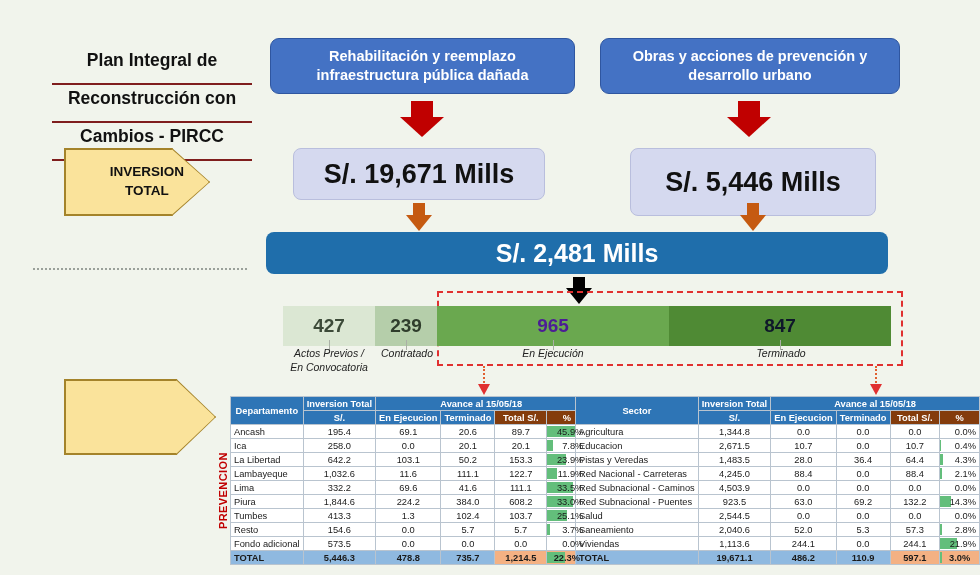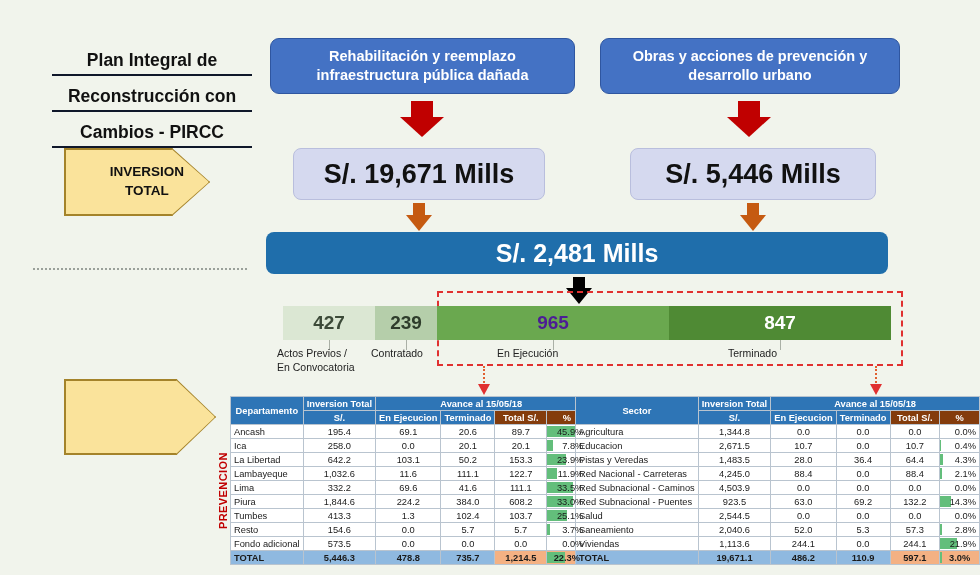--- a/index.html
+++ b/index.html
@@ -12,21 +12,21 @@
   }
   .stage{position:absolute;left:0;top:0;width:980px;height:575px;}
 
   
   .title-block{
     position:absolute;left:52px;top:48px;width:200px;
     text-align:center;
     font-weight:bold;font-size:17.5px;line-height:1.42;
     color:#111;
   }
-  .title-line{display:block;border-bottom:2px solid #0f172a;padding-bottom:1px;margin-bottom:8px;}
+  .title-line{display:block;border-bottom:2px solid #7f1d1d;padding-bottom:10px;margin-bottom:1px;}
 
   .chev{
     position:absolute;
     background:#fae39b;
     border:1px solid #a4832a;
     display:flex;align-items:center;justify-content:center;
     text-align:center;
     font-weight:bold;color:#111;
     box-sizing:border-box;
   }
@@ -84,21 +84,21 @@
   .redarrow-2{left:727px;top:101px;}
 
   
   .lav{
     position:absolute;background:#d5d9ef;border:1px solid #b9bedd;border-radius:8px;
     display:flex;align-items:center;justify-content:center;
     font-weight:bold;color:#111;font-size:27px;
     box-sizing:border-box;
   }
   .lav-1{left:293px;top:148px;width:252px;height:52px;}
-  .lav-2{left:630px;top:148px;width:246px;height:52px;}
+  .lav-2{left:630px;top:148px;width:246px;height:68px;}
 
   
   .orarrow{position:absolute;width:26px;height:28px;}
   .orarrow .shaft{position:absolute;left:7px;top:0;width:12px;height:14px;background:#c55a11;}
   .orarrow .head{position:absolute;left:0;top:12px;width:0;height:0;
      border-left:13px solid transparent;border-right:13px solid transparent;border-top:16px solid #c55a11;}
   .orarrow-1{left:406px;top:203px;}
   .orarrow-2{left:740px;top:203px;}
 
   
@@ -108,32 +108,32 @@
     display:flex;align-items:center;justify-content:center;
     color:#fff;font-weight:bold;font-size:25px;
   }
   
   .blackarrow{position:absolute;left:566px;top:277px;width:26px;height:28px;}
   .blackarrow .shaft{position:absolute;left:7px;top:0;width:12px;height:13px;background:#000;}
   .blackarrow .head{position:absolute;left:0;top:11px;width:0;height:0;
      border-left:13px solid transparent;border-right:13px solid transparent;border-top:16px solid #000;}
 
   
-  .greenrow{position:absolute;left:283px;top:306px;height:34px;display:flex;}
+  .greenrow{position:absolute;left:283px;top:306px;height:40px;display:flex;}
   .gseg{display:flex;align-items:center;justify-content:center;font-weight:bold;font-size:19px;box-sizing:border-box;}
   .gseg.s0{background:#dbe7d3;color:#3c4a38;width:92px;}
   .gseg.s1{background:#b5ceaa;color:#2f3d2c;width:62px;}
   .gseg.s2{background:#6aa84f;color:#4c1d95;width:232px;}
-  .gseg.s3{background:#4f8a34;color:#ffffff;width:222px;}
+  .gseg.s3{background:#4f8a34;color:#0f172a;width:222px;}
 
   .gticks{position:absolute;top:340px;height:10px;}
   .gtick{position:absolute;width:1px;height:10px;background:#aab0a6;}
 
   .glabels{position:absolute;top:346px;height:34px;font-size:10.5px;color:#222;}
-  .glabel{position:absolute;line-height:1.35;}
+  .glabel{position:absolute;text-align:center;line-height:1.35;font-style:italic;}
 
   .dashbox{
     position:absolute;left:437px;top:291px;width:466px;height:75px;
     border:2px dashed #e03030;box-sizing:border-box;
   }
 
   .dotarrow{position:absolute;width:14px;height:30px;}
   .dotarrow .dots{position:absolute;left:6px;top:0;width:0;height:20px;border-left:2px dotted #e06030;}
   .dotarrow .head{position:absolute;left:1px;top:18px;width:0;height:0;
     border-left:6px solid transparent;border-right:6px solid transparent;border-top:11px solid #e03030;}

